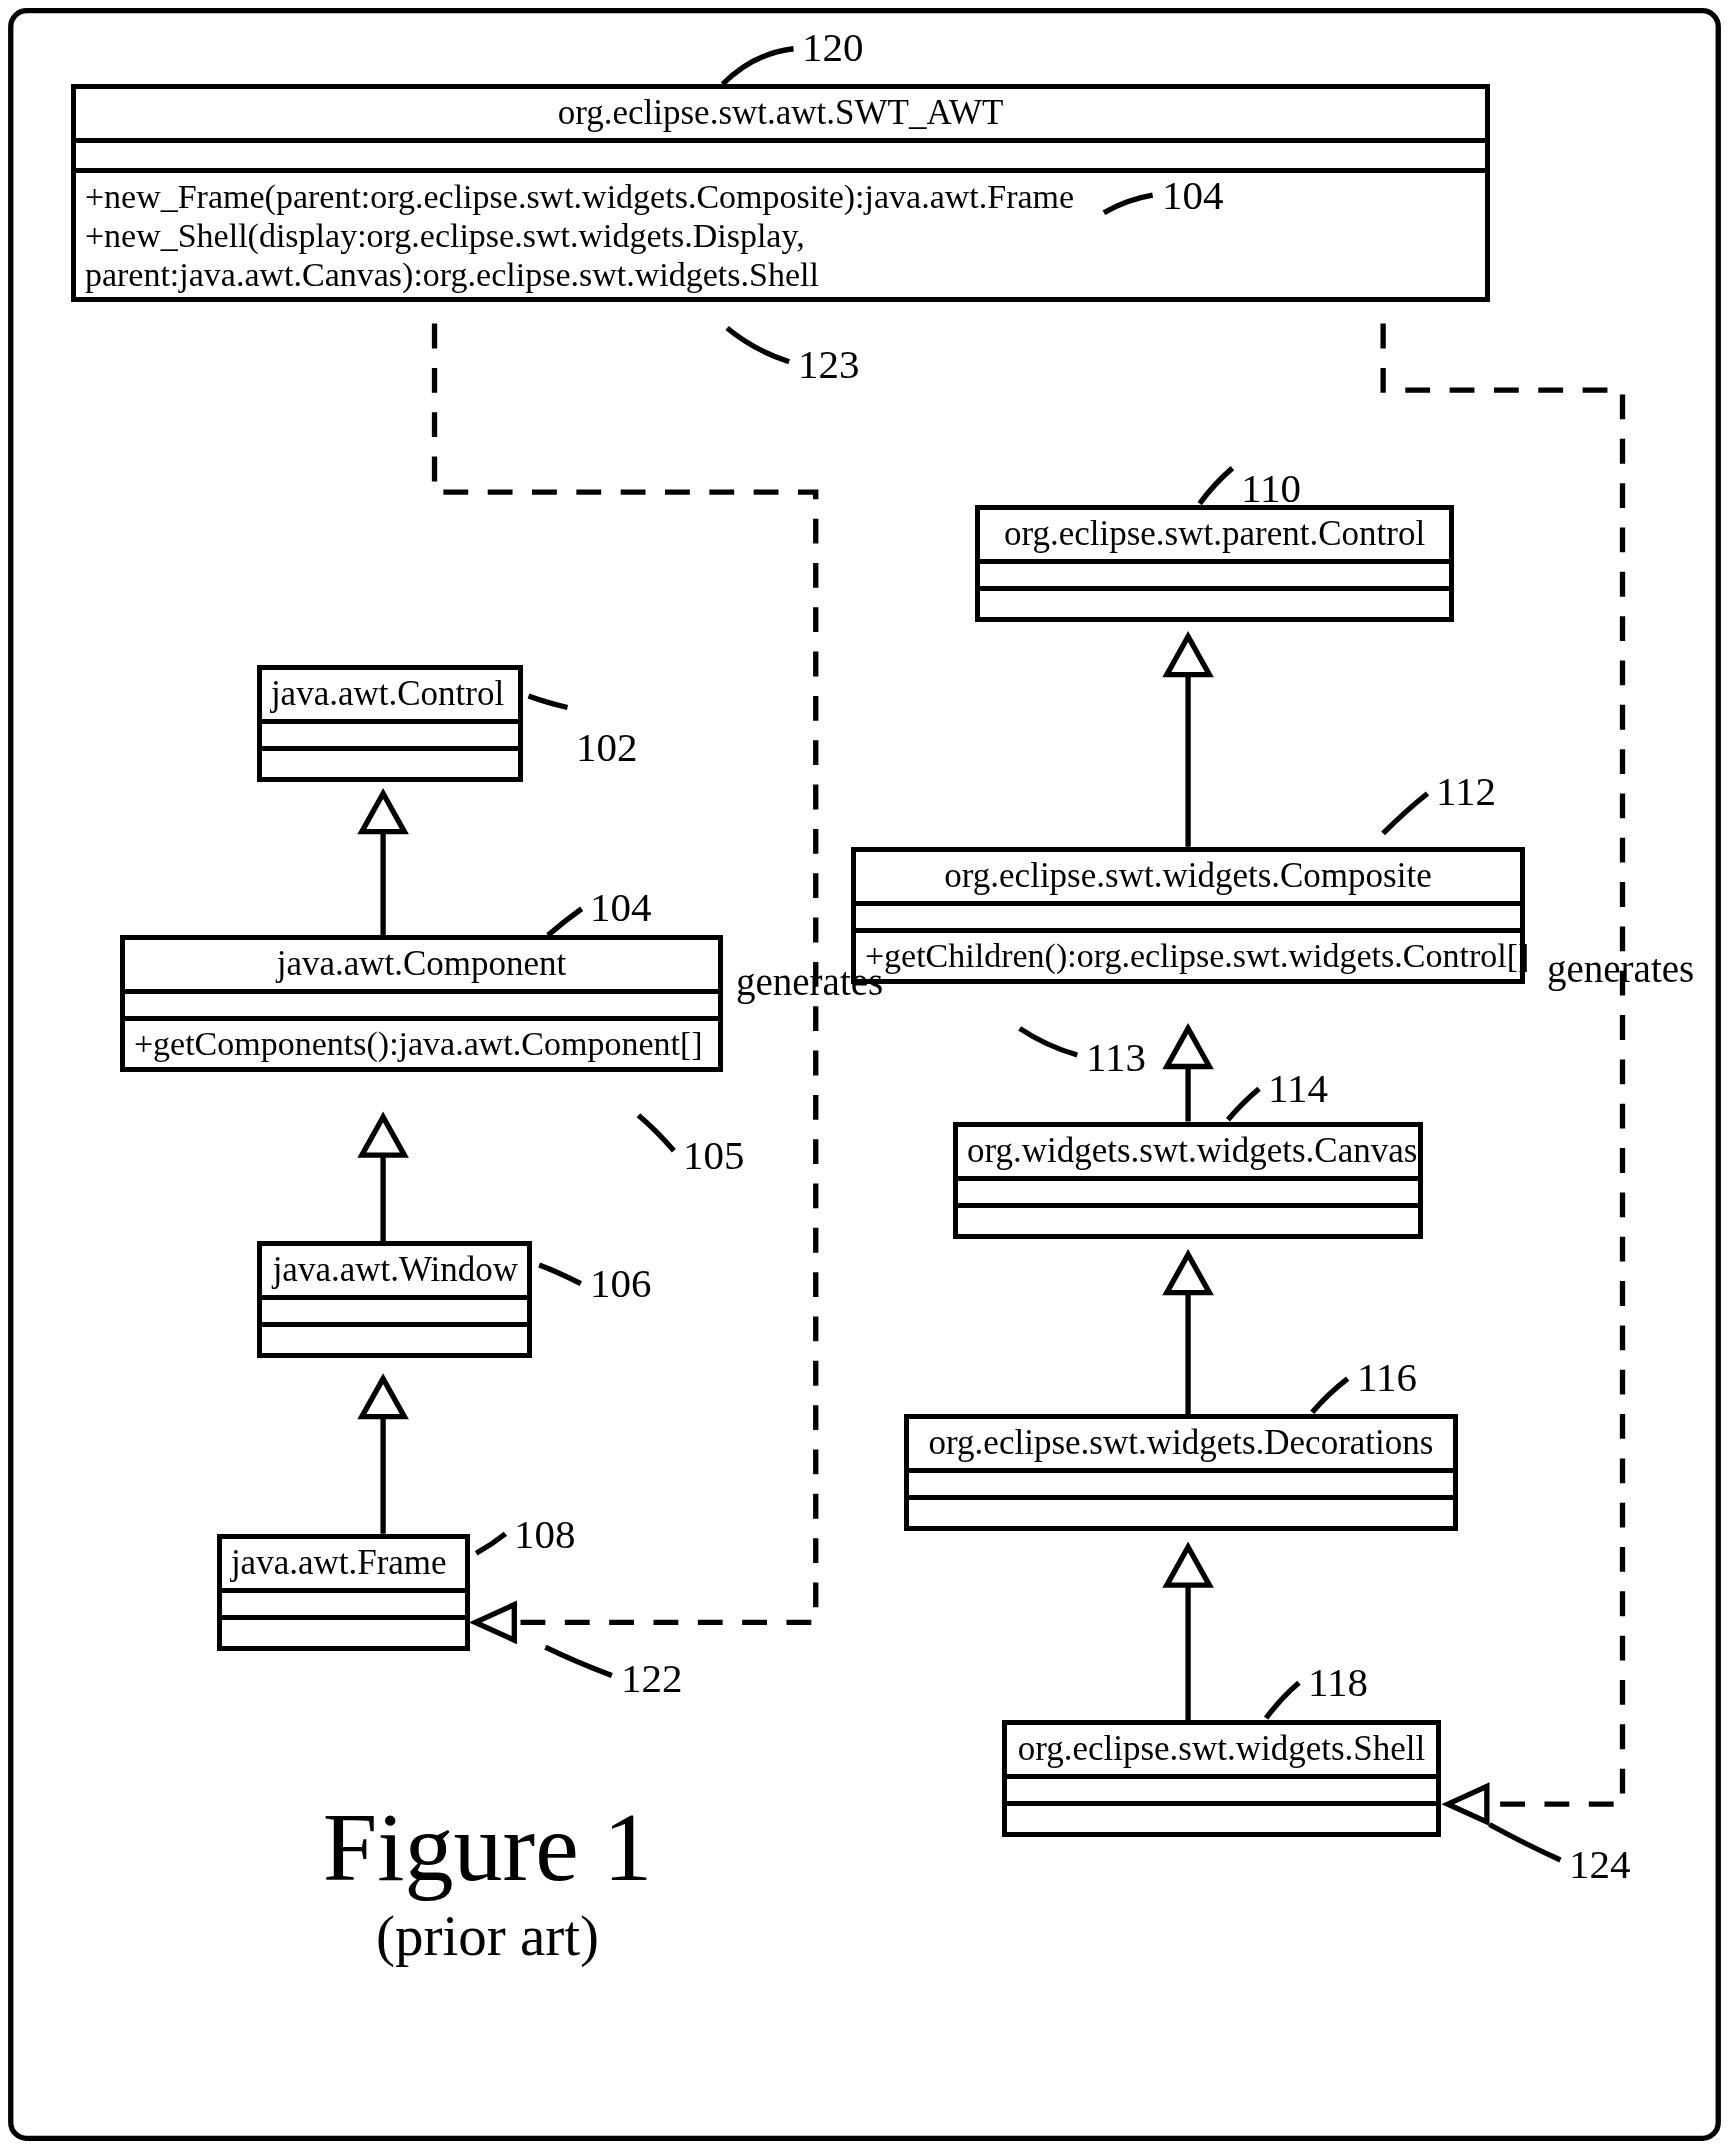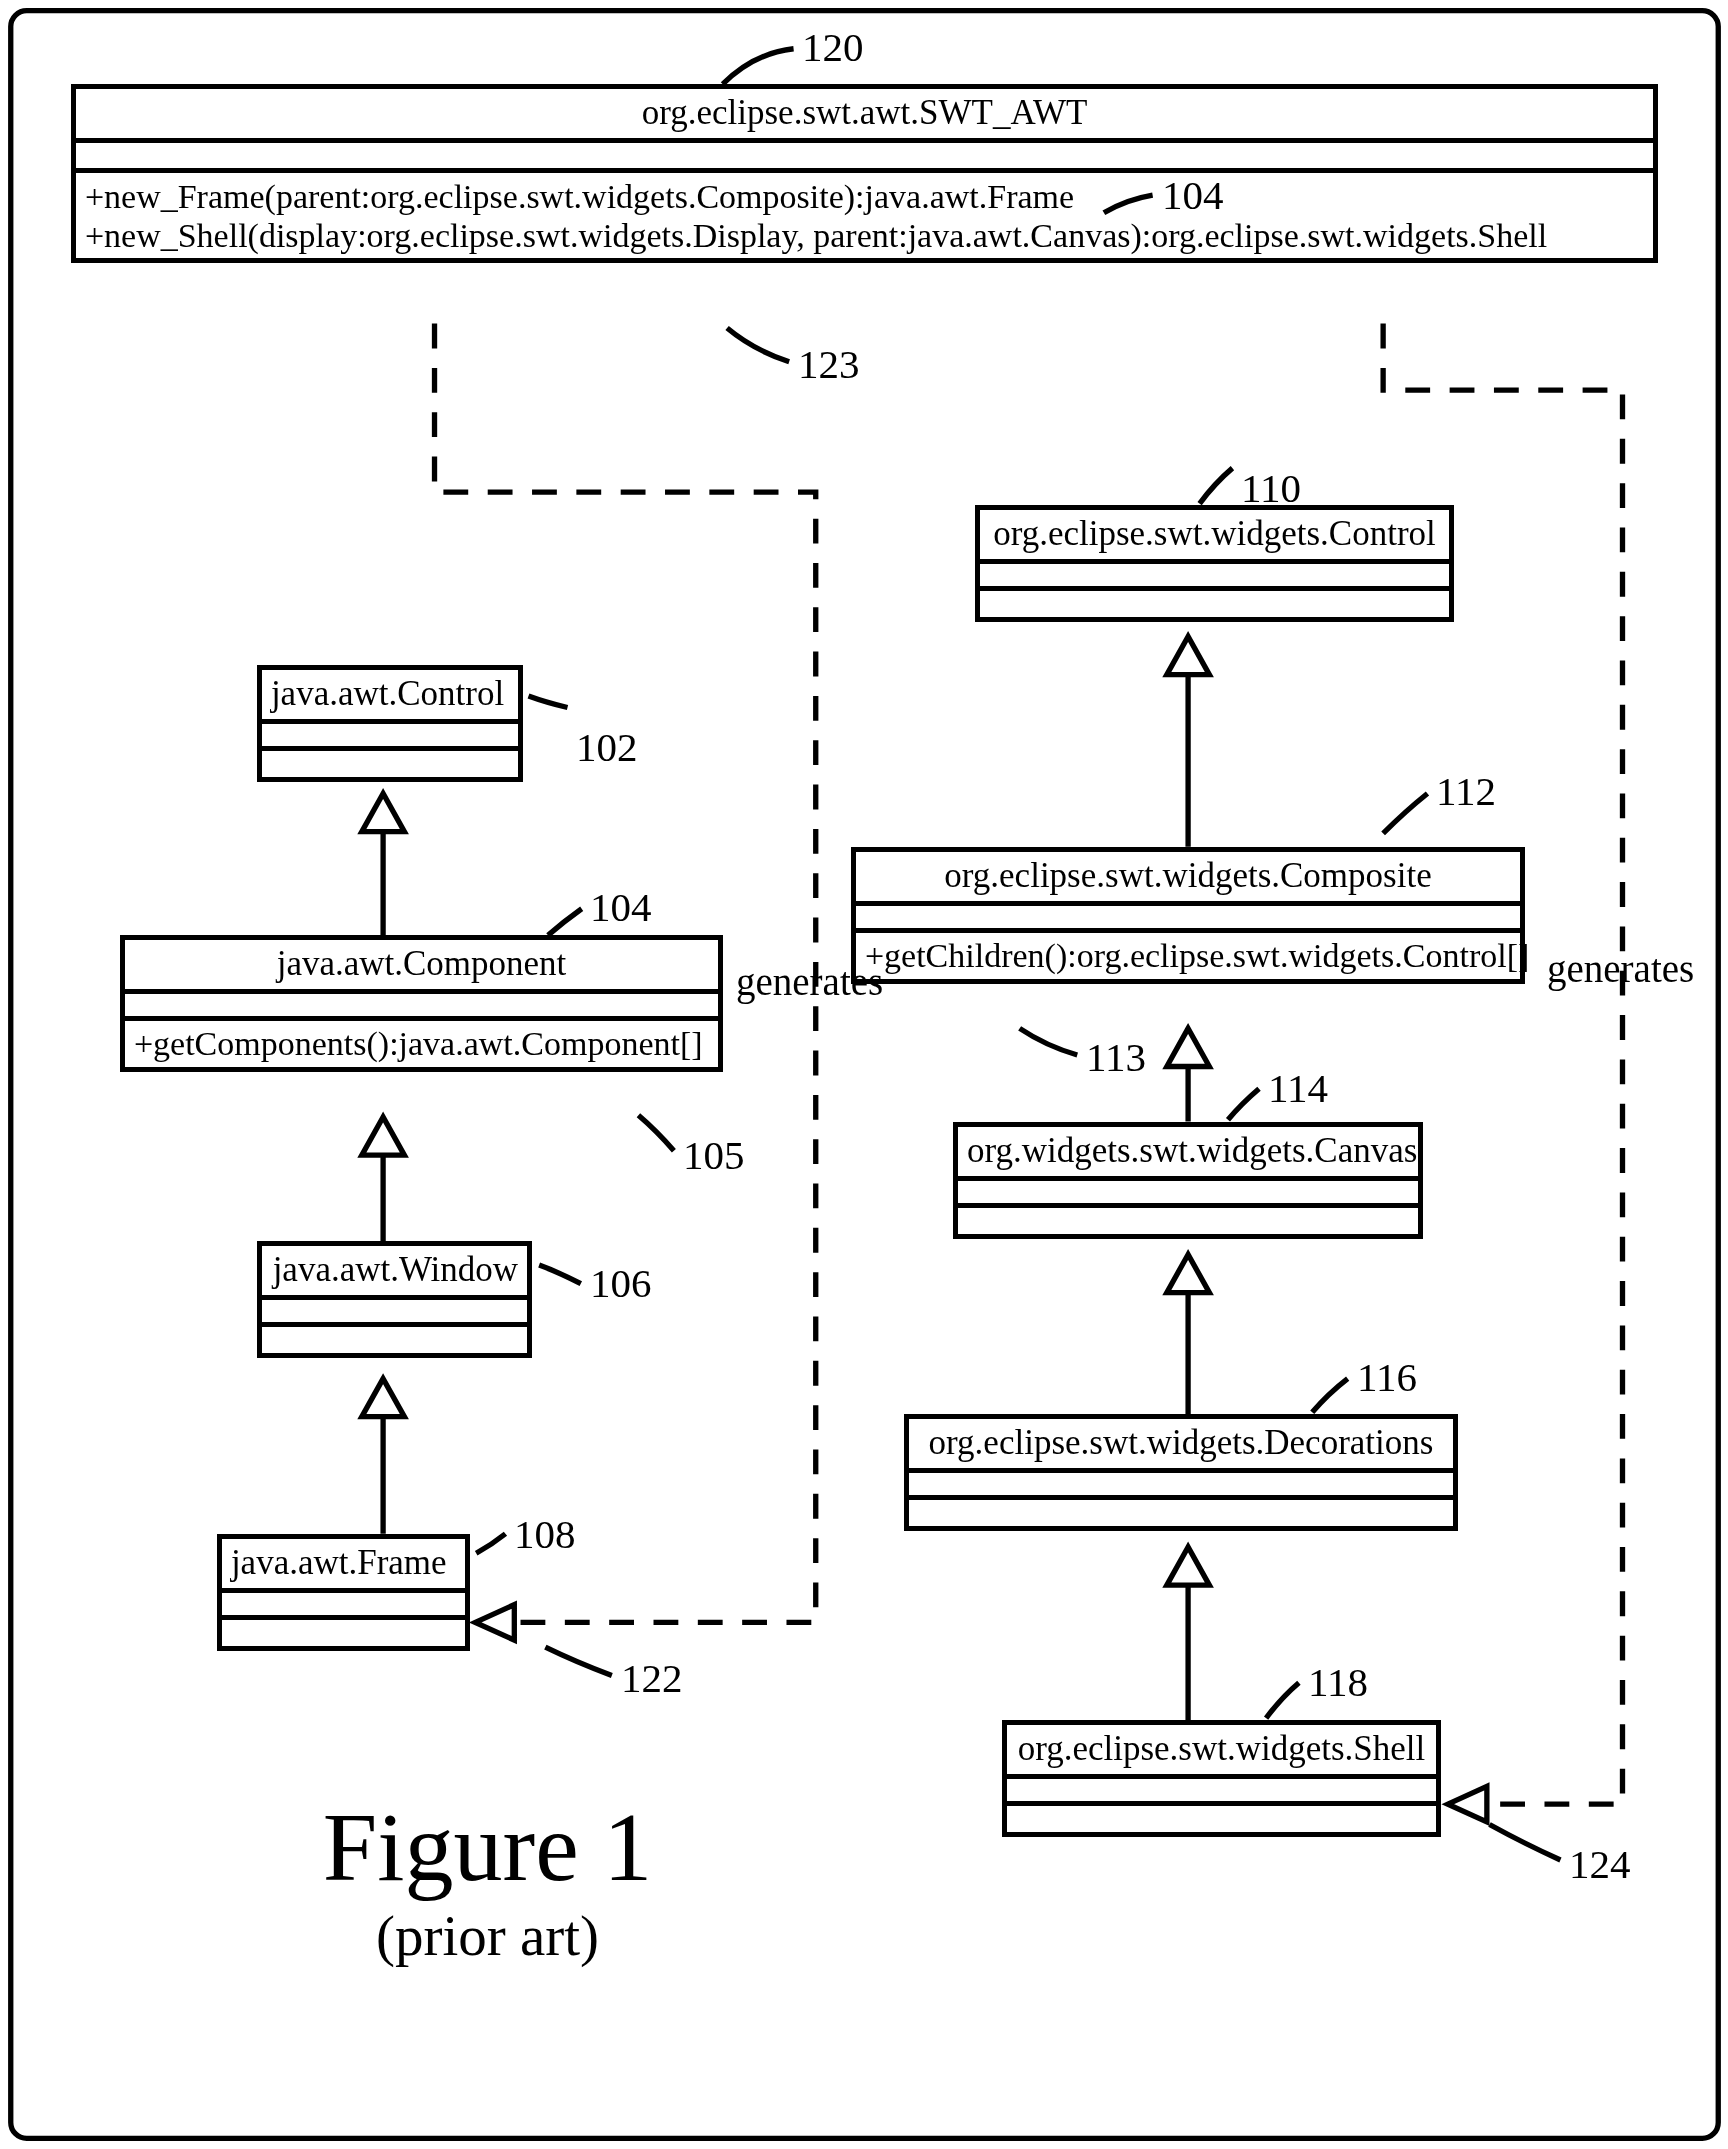--- a/index.html
+++ b/index.html
@@ -68,21 +68,21 @@
   }
   svg .solid { stroke:#000; stroke-width:6; fill:none; }
   svg .dashed { stroke:#000; stroke-width:6; fill:none; stroke-dasharray: 28 22; }
   svg .tri { stroke:#000; stroke-width:6; fill:#fff; }
 </style>
 </head>
 <body>
 
 <div id="stage">
 
-  <div class="uml" style="left:71px; top:84px; width:1587px;">
+  <div class="uml" style="left:71px; top:84px; width:1419px;">
     <div class="title">org.eclipse.swt.awt.SWT_AWT</div>
     <div class="attrs" style="min-height:30px;"></div>
     <div class="ops">
       <div>+new_Frame(parent:org.eclipse.swt.widgets.Composite):java.awt.Frame</div>
       <div>+new_Shell(display:org.eclipse.swt.widgets.Display, parent:java.awt.Canvas):org.eclipse.swt.widgets.Shell</div>
     </div>
   </div>
 
   <div class="uml" style="left:257px; top:665px; width:266px;">
     <div class="title" style="text-align:left;">java.awt.Control</div>
@@ -104,21 +104,21 @@
     <div class="ops"></div>
   </div>
 
   <div class="uml" style="left:217px; top:1534px; width:253px;">
     <div class="title" style="text-align:left;">java.awt.Frame</div>
     <div class="attrs"></div>
     <div class="ops"></div>
   </div>
 
   <div class="uml" style="left:975px; top:505px; width:479px;">
-    <div class="title">org.eclipse.swt.widgets.Control</div>
+    <div class="title">org.eclipse.swt.parent.Control</div>
     <div class="attrs"></div>
     <div class="ops"></div>
   </div>
 
   <div class="uml" style="left:851px; top:847px; width:674px;">
     <div class="title">org.eclipse.swt.widgets.Composite</div>
     <div class="attrs"></div>
     <div class="ops">
       <div>+getChildren():org.eclipse.swt.widgets.Control[]</div>
     </div>

